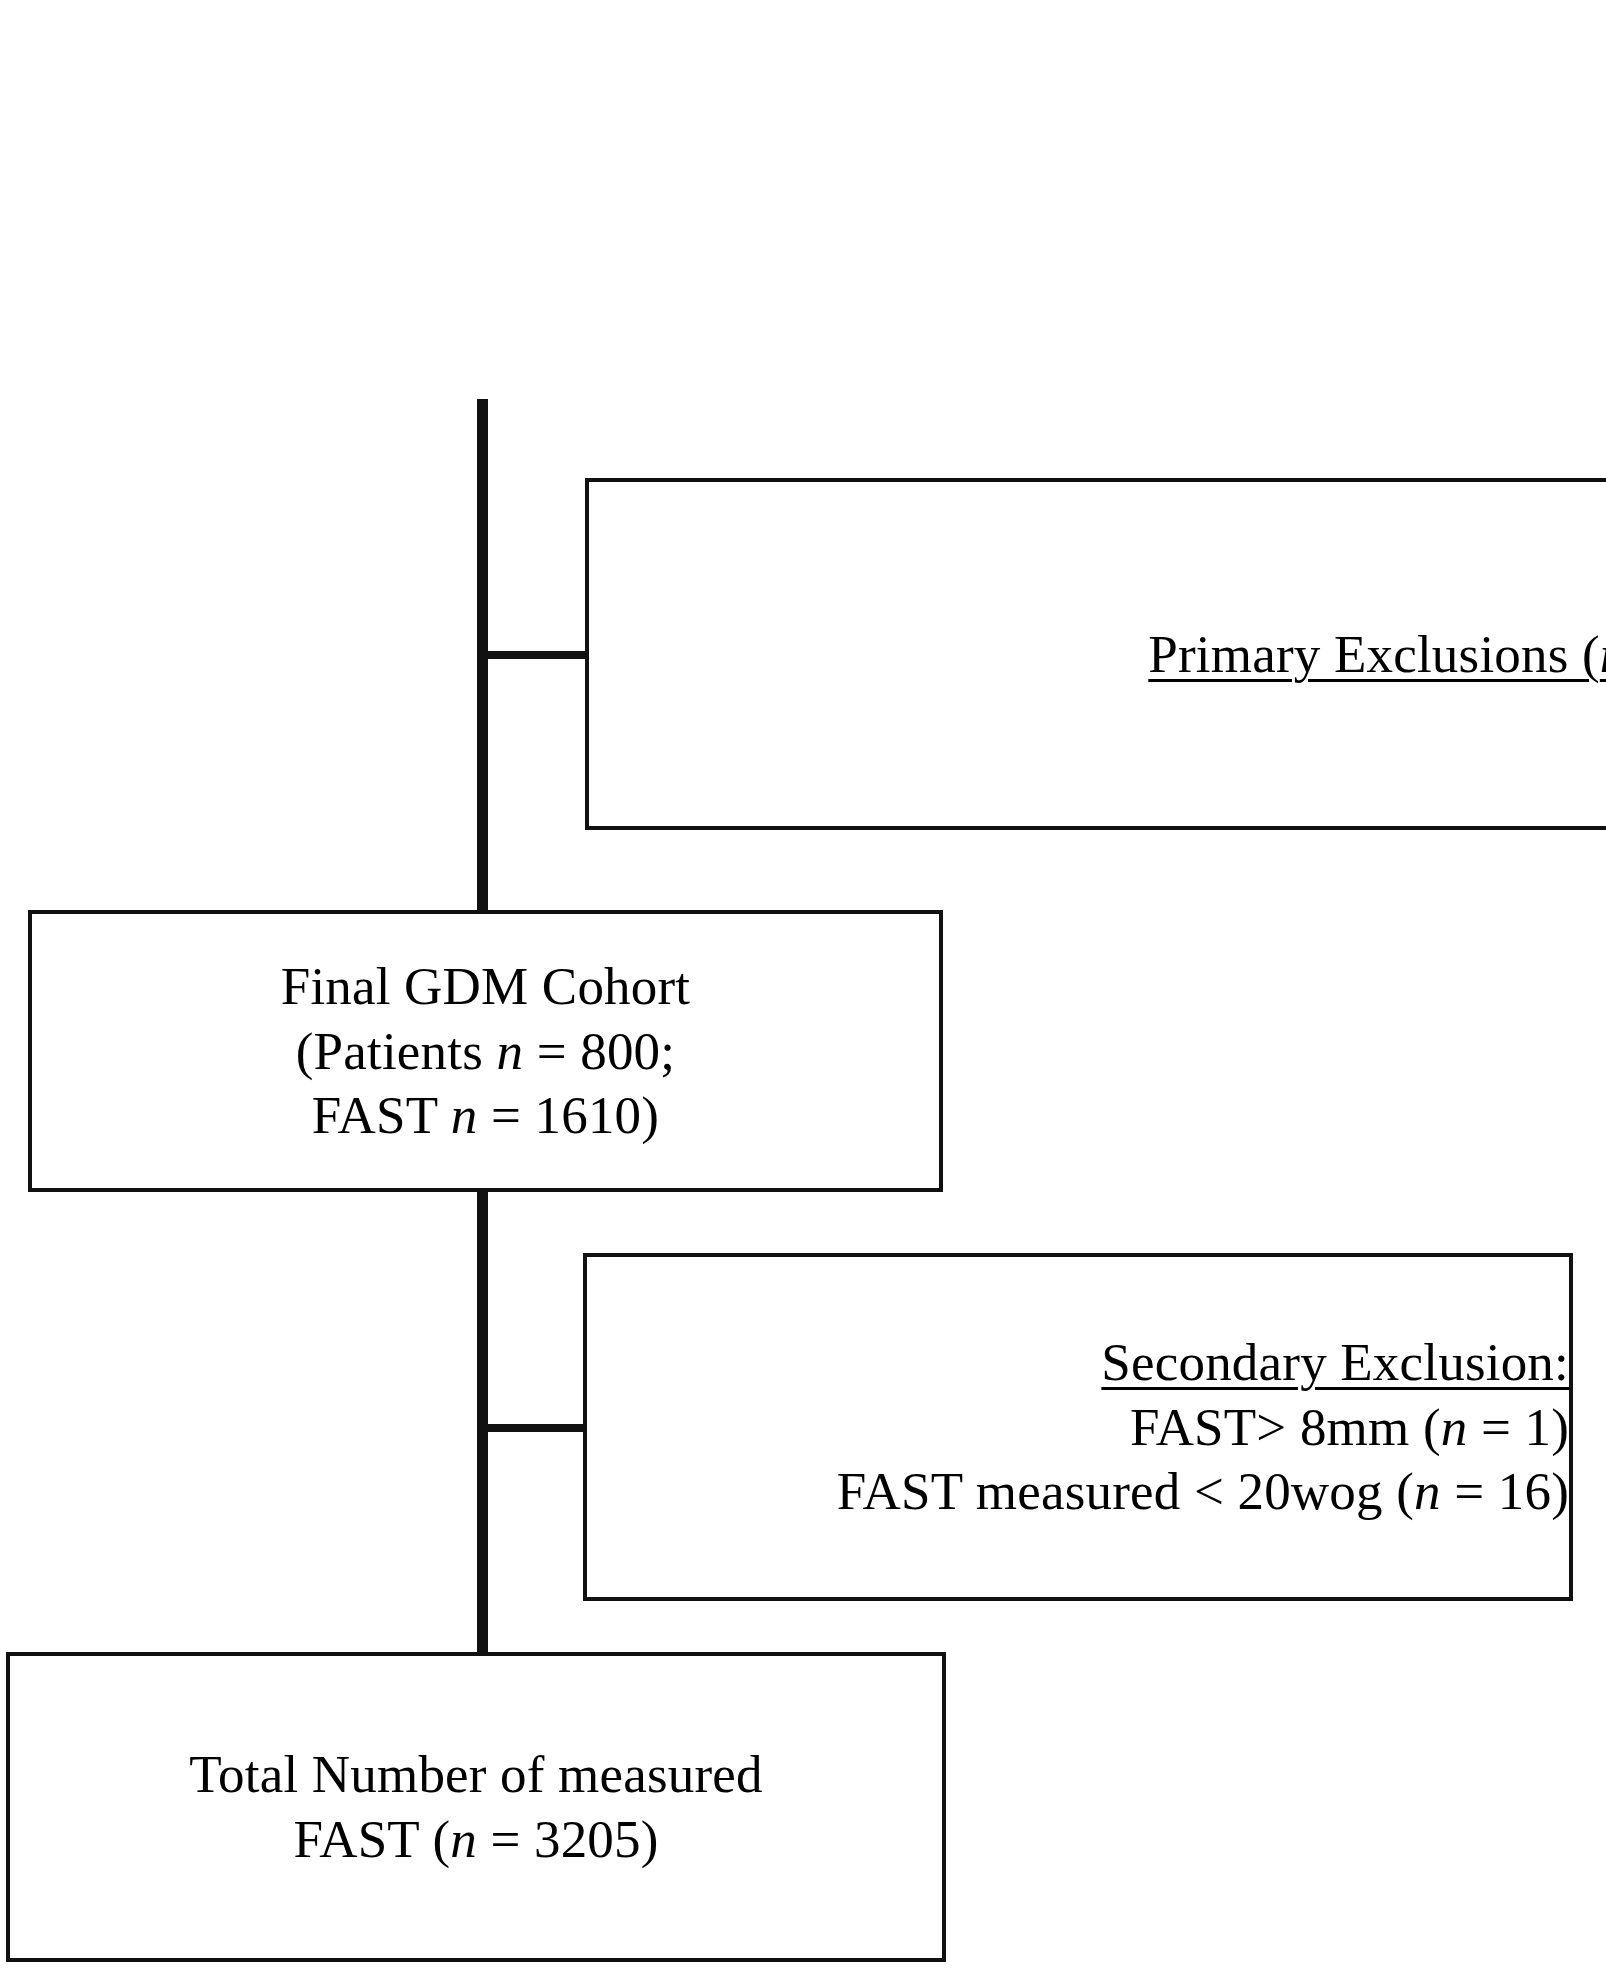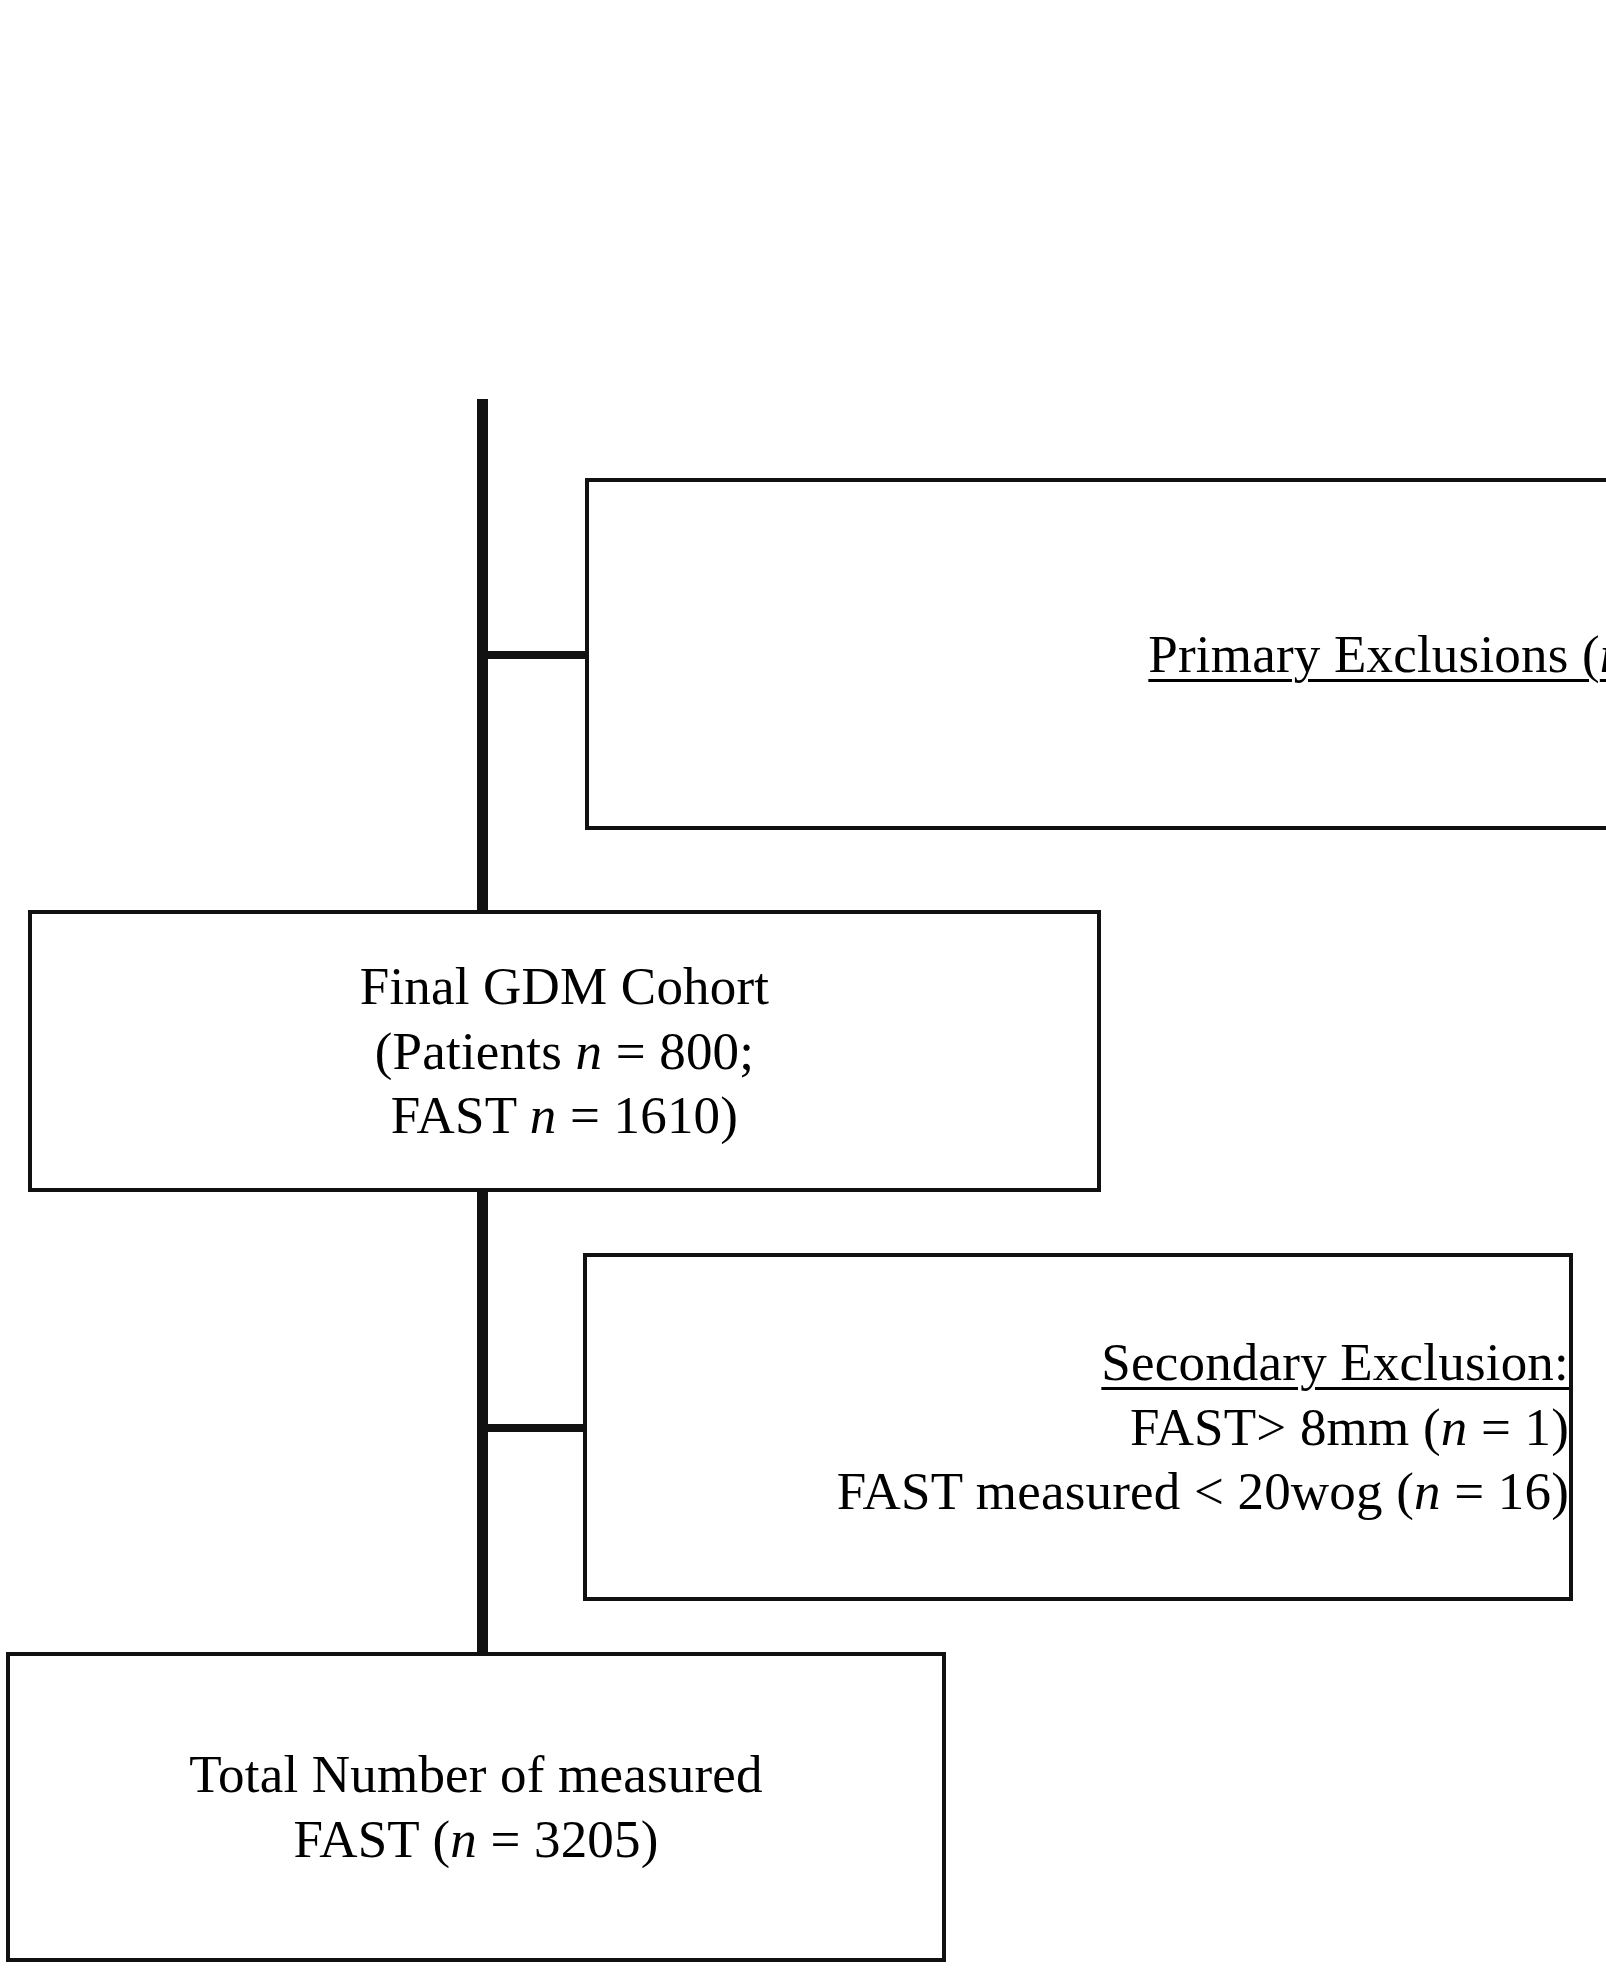--- a/index.html
+++ b/index.html
@@ -41,21 +41,21 @@
     text-decoration: underline;
     text-decoration-thickness: 3px;
     text-underline-offset: 7px;
   }
   i { font-style: italic; }
 
   
   #node-gdm-patients      { left: 18px;  top: 25px;   width: 930px;  height: 378px; }
   #node-primary-exclusions{ left: 585px; top: 478px;  width: 1172px;  height: 352px;
                             align-items: flex-end; padding-right: 10px; }
-  #node-final-cohort      { left: 28px;  top: 910px;  width: 1073px;  height: 282px; }
+  #node-final-cohort      { left: 28px;  top: 910px;  width: 915px;  height: 282px; }
   #node-secondary-exclusion{left: 583px; top: 1253px; width: 990px;  height: 348px;
                             align-items: flex-end; padding-right: 0; }
   #node-total-fast        { left: 6px;  top: 1652px; width: 940px;  height: 310px; }
 
   
   .connector {
     position: absolute;
     background: #111111;
     z-index: 1;
   }

